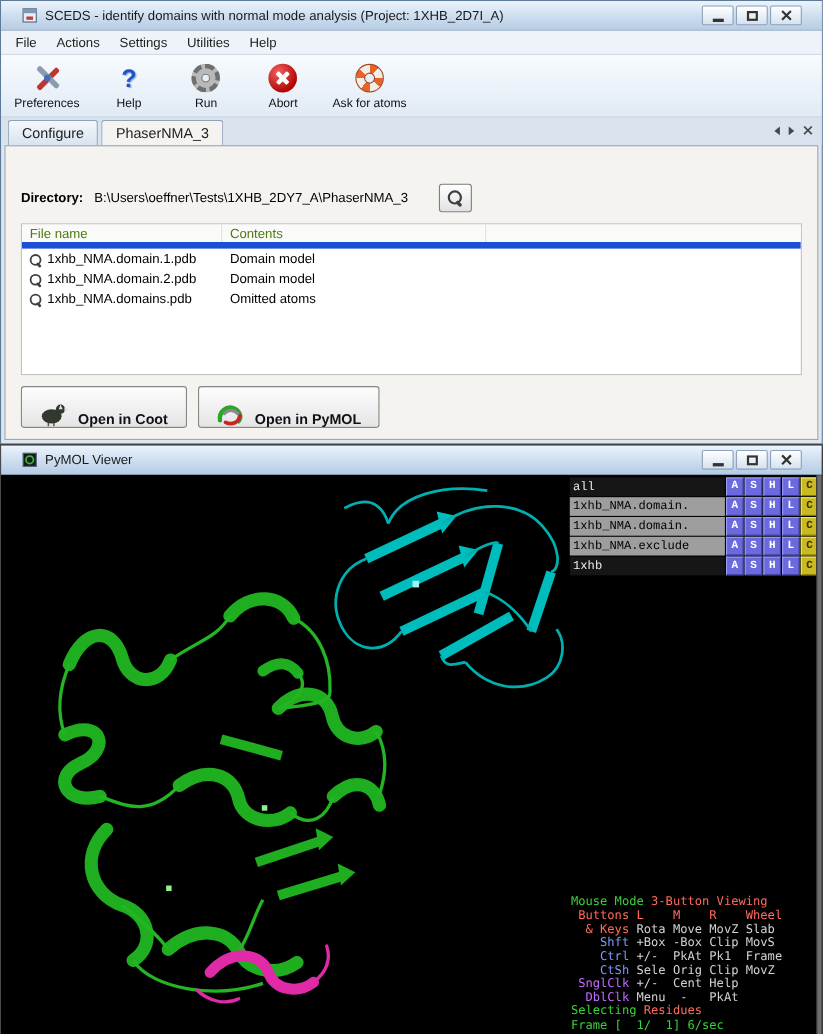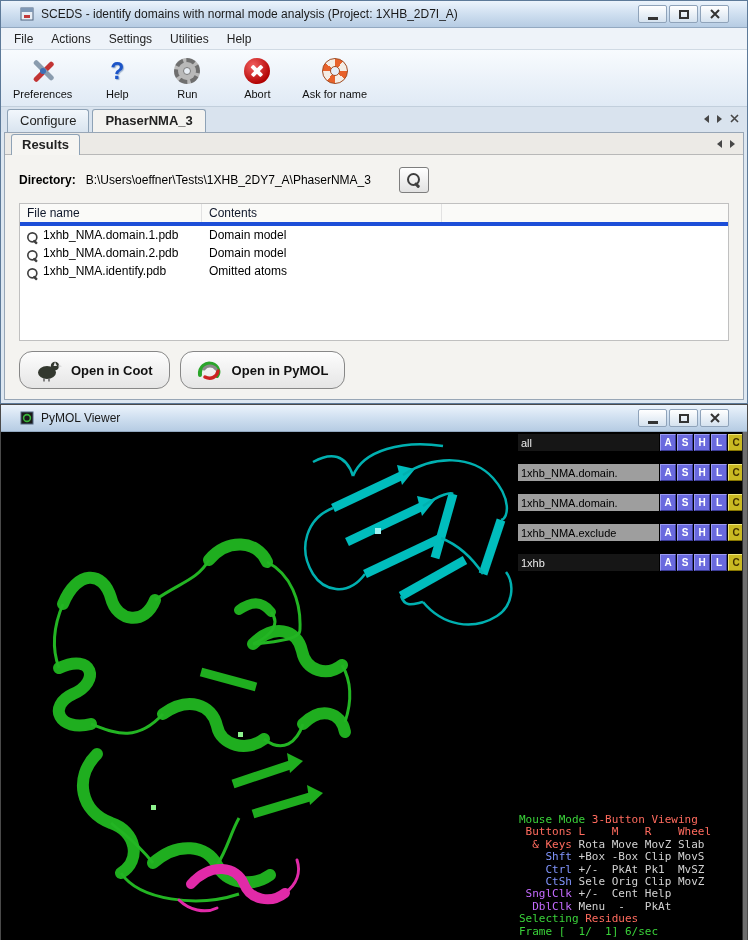--- a/index.html
+++ b/index.html
@@ -40,21 +40,21 @@
   .abort-ico::before{transform:rotate(45deg)}
   .abort-ico::after{transform:rotate(-45deg)}
   .buoy{width:26px;height:26px;border-radius:50%;border:1px solid #a04a20;position:relative;
     background:conic-gradient(#e8622b 0 40deg,#f3ede5 40deg 90deg,#e8622b 90deg 130deg,#f3ede5 130deg 180deg,#e8622b 180deg 220deg,#f3ede5 220deg 270deg,#e8622b 270deg 310deg,#f3ede5 310deg 360deg)}
   .buoy::after{content:"";position:absolute;inset:7px;background:#e6eef7;border-radius:50%;border:1px solid #a04a20}
 
   
   .tabrow{height:25px;display:flex;align-items:flex-end;padding:2px 6px 0;gap:3px;background:#d9e3ee;position:relative}
   .tab{border:1px solid #8ea2b6;border-bottom:none;border-radius:3px 3px 0 0;padding:3px 12px 4px;
     font-size:13px;background:linear-gradient(#f2f7fc,#d9e4ef);color:#222}
-  .tab.active{background:#f4f3f0;font-weight:bold;position:relative;top:1px;padding-bottom:5px}
+  .tab.active{background:#f4f3f0;font-weight:normal;position:relative;top:1px;padding-bottom:5px}
   .tab-nav{position:absolute;right:8px;top:7px;display:flex;gap:8px;align-items:center}
   .tri{width:0;height:0;border-top:4px solid transparent;border-bottom:4px solid transparent}
   .tri.left{border-right:5px solid #474747}
   .tri.right{border-left:5px solid #474747}
 
   .tab-page{position:absolute;left:3px;right:3px;top:131px;bottom:3px;border:1px solid #98a6b6;background:#f4f3f0}
   .inner-tabrow{height:22px;display:flex;align-items:flex-end;padding:2px 6px 0;border-bottom:1px solid #b8b8b8;
     background:#eceae6;position:relative}
   .tab.small{padding:2px 10px 3px}
   .tab.small.active{background:#f6f5f2;font-weight:bold;top:1px}
@@ -66,40 +66,40 @@
   .search-btn{margin-left:18px;width:30px;height:26px;border:1px solid #7e7e7e;border-radius:3px;
     background:linear-gradient(#ffffff,#e2e2e2);display:flex;align-items:center;justify-content:center}
   .mag{position:relative;width:14px;height:14px;display:inline-block}
   .mag::before{content:"";position:absolute;left:0;top:0;width:9px;height:9px;border:2px solid #3f3f3f;border-radius:50%}
   .mag::after{content:"";position:absolute;left:9px;top:9px;width:6px;height:2.5px;background:#3f3f3f;
     transform:rotate(45deg);transform-origin:0 0;border-radius:1px}
   .mag.small{width:11px;height:11px;transform:scale(.82);transform-origin:left center}
 
   
   .file-table{border:1px solid #c0c0c0;background:#fff;height:138px;font-size:12px;overflow:hidden}
-  .t-head{display:flex;height:22px;background:#fafaf8;border-bottom:4px solid #1d4ed8;color:#0f172a}
+  .t-head{display:flex;height:22px;background:#fafaf8;border-bottom:6px solid #1d4ed8;color:#4d7c0f}
   .t-head .col{display:flex;align-items:center;border-right:1px solid #e2e2e2;padding:0 7px;height:100%}
   .col.file{width:182px}
   .col.contents{width:240px}
   .col.rest{flex:1;border-right:none!important}
   .t-row{display:flex;align-items:center;height:18px;color:#000}
-  .t-row .col{display:flex;align-items:flex-end;gap:5px;padding:0 7px}
+  .t-row .col{display:flex;align-items:center;gap:5px;padding:0 7px}
 
   
   .btn-row{margin-top:auto;display:flex;gap:10px}
-  .big-btn{display:flex;align-items:center;gap:9px;height:38px;padding:0 16px;border:1px solid #878787;
-    border-radius:13px;background:linear-gradient(#fdfdfd,#e5e5e5);font-size:13px;font-weight:bold;
+  .big-btn{display:flex;align-items:flex-end;gap:9px;height:38px;padding:0 16px;border:1px solid #878787;
+    border-radius:3px;background:linear-gradient(#fdfdfd,#e5e5e5);font-size:13px;font-weight:bold;
     color:#111;font-family:inherit}
 
   
   .pymol-body{position:absolute;top:27px;left:0;right:0;bottom:0;background:#000}
   .viewport{position:absolute;left:0;top:0}
   .scroll-strip{position:absolute;top:0;bottom:0;right:0;width:5px;background:#6e6e6e;border-left:1px solid #2e2e2e}
   .side-panel{position:absolute;left:517px;top:2px;width:226px}
-  .obj-row{display:flex;height:17px;margin-bottom:13px;font-family:Liberation Sans, sans-serif;font-size:11px}
+  .obj-row{display:flex;height:17px;margin-bottom:1px;font-family:Liberation Mono, monospace;font-size:11px}
   .obj-name{flex:1;background:#9e9e9e;color:#000;display:flex;align-items:center;padding:0 3px;
     overflow:hidden;white-space:nowrap}
   .obj-row.dark .obj-name{background:#161616;color:#ececec}
   .obj-btn{width:16px;margin-left:1px;display:flex;align-items:center;justify-content:center;
     color:#fff;font-weight:bold;font-size:10px;background:#6a6ade;
     border:1px solid;border-color:#9c9cf2 #3c3c96 #3c3c96 #9c9cf2}
   .obj-btn.c{background:#c9b922;color:#402f00;border-color:#efe57a #877700 #877700 #efe57a}
 
   .help-block{position:absolute;left:518px;bottom:30px;font-family:"DejaVu Sans Mono",monospace;
     font-size:11px;line-height:12.4px}
@@ -176,44 +176,37 @@
       <div class="tool">
         <span class="tool-icon">
             <span class="abort-ico"></span>
           </span>
         <span class="tool-label">Abort</span>
       </div>
       <div class="tool">
         <span class="tool-icon">
             <span class="buoy"></span>
           </span>
-        <span class="tool-label">Ask for name</span>
+        <span class="tool-label">Ask for atoms</span>
       </div>
     </div>
 
     <div class="tabrow">
       <div class="tab">Configure</div>
       <div class="tab active">PhaserNMA_3</div>
       <span class="tab-nav">
         <span class="tri left"></span>
         <span class="tri right"></span>
         <svg width="9" height="9">
             <path d="M1 1 L8 8 M8 1 L1 8" stroke="#474747" stroke-width="1.6"></path>
           </svg>
       </span>
     </div>
 
     <div class="tab-page">
-      <div class="inner-tabrow">
-        <div class="tab small active">Results</div>
-        <span class="tab-nav">
-          <span class="tri left"></span>
-          <span class="tri right"></span>
-        </span>
-      </div>
 
       <div class="page-content">
         <div class="dir-row">
           <span class="dir-label">Directory:</span>
           <span class="dir-value">B:\Users\oeffner\Tests\1XHB_2DY7_A\PhaserNMA_3</span>
           <button class="search-btn">
               <span class="mag"></span>
             </button>
         </div>
 
@@ -233,21 +226,21 @@
           <div class="t-row">
             <span class="col file">
                 <span class="mag small"></span>
                 <span>1xhb_NMA.domain.2.pdb</span>
               </span>
             <span class="col contents">Domain model</span>
           </div>
           <div class="t-row">
             <span class="col file">
                 <span class="mag small"></span>
-                <span>1xhb_NMA.identify.pdb</span>
+                <span>1xhb_NMA.domains.pdb</span>
               </span>
             <span class="col contents">Omitted atoms</span>
           </div>
         </div>
 
         <div class="btn-row">
           <button class="big-btn">
             <svg width="26" height="24" viewBox="0 0 26 24">
               <ellipse cx="11" cy="14.5" rx="9" ry="6.5" fill="#33382f"></ellipse>
               <circle cx="19" cy="8" r="4.2" fill="#33382f"></circle>
@@ -406,21 +399,21 @@
           <span class="obj-btn">L</span>
           <span class="obj-btn c">C</span>
         </div>
       </div>
 
       <div class="help-block">
         <div class="help-line"><span class="c-green">Mouse Mode </span><span class="c-red">3-Button Viewing</span></div>
         <div class="help-line"><span class="c-red"> Buttons </span><span class="c-red">L    M    R    Wheel</span></div>
         <div class="help-line"><span class="c-red">  &amp; Keys </span><span class="c-gray">Rota Move MovZ Slab</span></div>
         <div class="help-line"><span class="c-blue">    Shft </span><span class="c-gray">+Box -Box Clip MovS</span></div>
-        <div class="help-line"><span class="c-blue">    Ctrl </span><span class="c-gray">+/-  PkAt Pk1  MvSZ</span></div>
+        <div class="help-line"><span class="c-blue">    Ctrl </span><span class="c-gray">+/-  PkAt Pk1  Frame</span></div>
         <div class="help-line"><span class="c-blue">    CtSh </span><span class="c-gray">Sele Orig Clip MovZ</span></div>
         <div class="help-line"><span class="c-purple"> SnglClk </span><span class="c-gray">+/-  Cent Help</span></div>
         <div class="help-line"><span class="c-purple">  DblClk </span><span class="c-gray">Menu  -   PkAt</span></div>
         <div class="help-line"><span class="c-green">Selecting </span><span class="c-red">Residues</span></div>
         <div class="help-line"><span class="c-green">Frame [  1/  1] 6/sec</span></div>
       </div>
 
       <div class="controls">
         <span class="ctl-btn">|◀</span>
         <span class="ctl-btn">◀</span>

